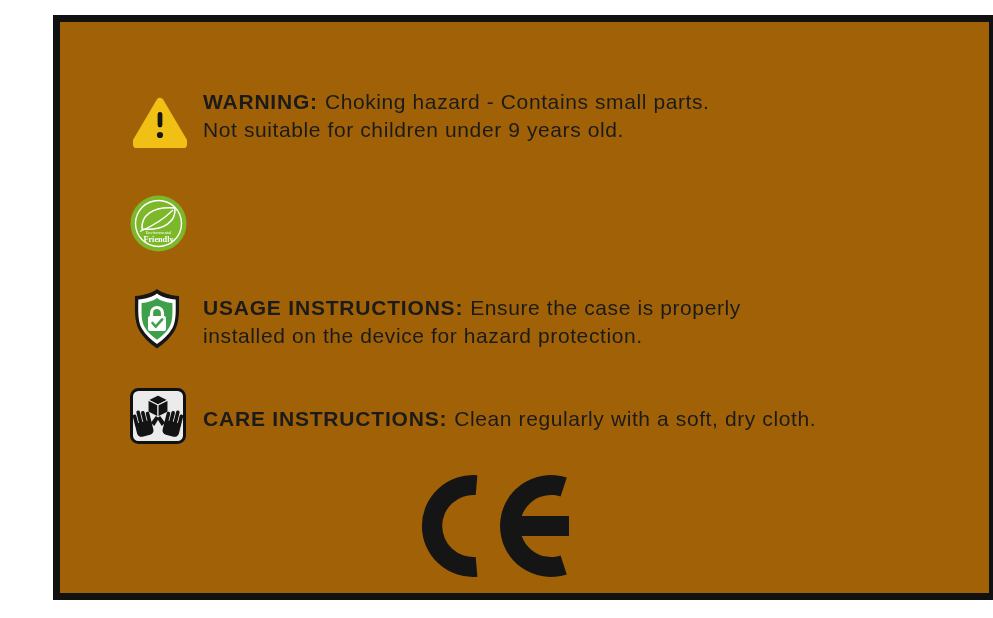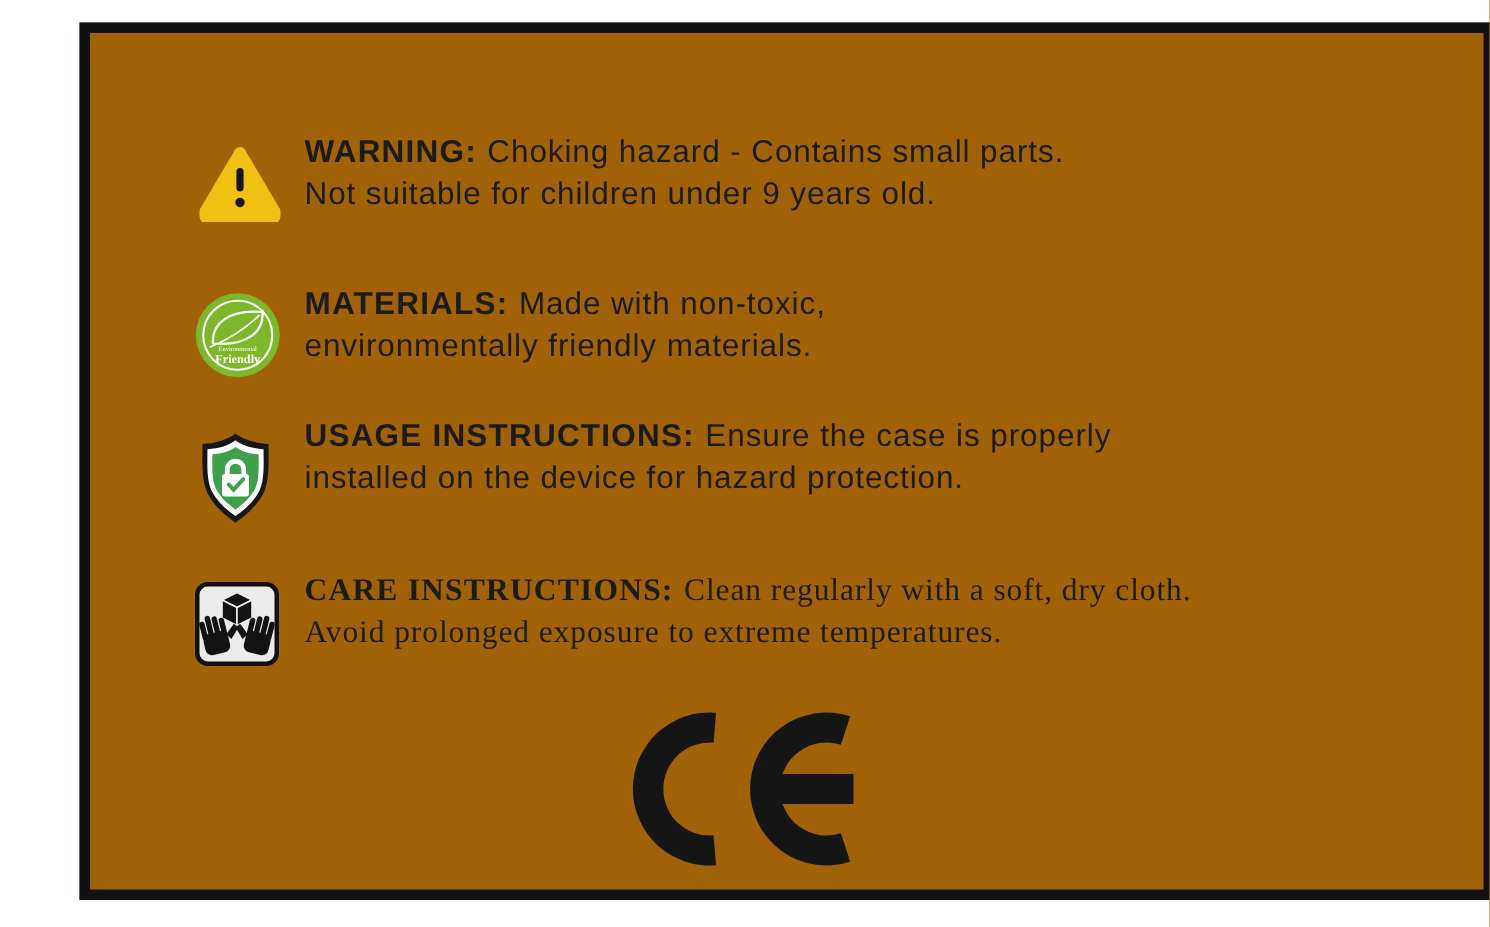--- a/index.html
+++ b/index.html
@@ -16,22 +16,22 @@
     position:absolute;left:143px;
     font-size:21px;line-height:28px;letter-spacing:0.6px;color:#1b1b1b;
   }
   .row-text .lbl{font-weight:bold;margin-right:7px;letter-spacing:0.8px;}
   .icon-1{left:73px;top:74px;width:54px;height:52px;}
   .icon-2{left:70px;top:173px;width:57px;height:57px;}
   .icon-3{left:71px;top:266px;width:52px;height:62px;}
   .icon-4{left:70px;top:366px;width:56px;height:56px;}
   .text-1{top:66px;}
   .text-2{top:167px;}
-  .text-3{top:255px;}
-  .text-4{top:357px;font-family:Liberation Serif, serif;}
+  .text-3{top:272px;}
+  .text-4{top:383px;}
   .ce{position:absolute;left:361px;top:452px;width:150px;height:104px;}
   svg{display:block;width:100%;height:100%;}
 </style>
 </head>
 <body>
 
 <div class="frame">
 
   <span class="row-icon icon-1">
     <svg viewBox="0 0 54 50" aria-hidden="true">
@@ -48,24 +48,20 @@
   <span class="row-icon icon-2">
     <svg viewBox="0 0 57 57" aria-hidden="true">
       <circle cx="28.5" cy="28.5" r="28" fill="#7CB829"></circle>
       <circle cx="28.5" cy="28.5" r="23" fill="none" stroke="#ffffff" stroke-width="1.4"></circle>
       <path d="M12 34 C11 21 22 11 45 13 C46 26 35 36 12 34 Z" fill="none" stroke="#ffffff" stroke-width="1.5"></path>
       <path d="M10 36.5 C18 33 32 26 43 15" fill="none" stroke="#ffffff" stroke-width="1.2"></path>
       <text x="28.5" y="39" font-size="4.3" fill="#ffffff" text-anchor="middle" font-family="Liberation Serif, serif">Environmental</text>
       <text x="28.5" y="47" font-size="8.2" font-weight="bold" fill="#ffffff" text-anchor="middle" font-family="Liberation Serif, serif">Friendly</text>
     </svg>
   </span>
-  <div class="row-text text-2">
-    <span class="lbl">MATERIALS:</span><span>Made with non-toxic,</span><br>
-    <span>environmentally friendly materials.</span>
-  </div>
 
   <span class="row-icon icon-3">
     <svg viewBox="0 0 52 62" aria-hidden="true">
       <path d="M26 1 C21 5 13 7.5 4 8 C4 20 3 33 8 42 C12.5 50 19 55.5 26 60.5 C33 55.5 39.5 50 44 42 C49 33 48 20 48 8 C39 7.5 31 5 26 1 Z" fill="#161616"></path>
       <path d="M26 1 C21 5 13 7.5 4 8 C4 20 3 33 8 42 C12.5 50 19 55.5 26 60.5 C33 55.5 39.5 50 44 42 C49 33 48 20 48 8 C39 7.5 31 5 26 1 Z" transform="translate(3.9 4.65) scale(0.85)" fill="#ffffff"></path>
       <path d="M26 1 C21 5 13 7.5 4 8 C4 20 3 33 8 42 C12.5 50 19 55.5 26 60.5 C33 55.5 39.5 50 44 42 C49 33 48 20 48 8 C39 7.5 31 5 26 1 Z" transform="translate(7.8 9.3) scale(0.7)" fill="#3FA04C"></path>
       <path d="M20.5 28.5 v-3.5 a5.5 5.5 0 0 1 11 0 v3.5" stroke="#ffffff" stroke-width="3.2" fill="none"></path>
       <rect x="17" y="28" width="18" height="15" rx="2" fill="#ffffff"></rect>
       <path d="M21.5 35 l3.2 3.6 l6.5 -7.2" stroke="#3FA04C" stroke-width="2.6" fill="none" stroke-linecap="round"></path>
     </svg>
@@ -98,21 +94,20 @@
           <rect x="15.8" y="22.5" width="3.6" height="15" rx="1.8"></rect>
           <rect x="20.2" y="24.5" width="3.6" height="13" rx="1.8"></rect>
           <rect x="7" y="33" width="16.8" height="14.5" rx="4.5"></rect>
           <polygon points="23,36 29.5,30.5 32,33.5 25.5,40"></polygon>
         </g>
       </g>
     </svg>
   </span>
   <div class="row-text text-4">
     <span class="lbl">CARE INSTRUCTIONS:</span><span>Clean regularly with a soft, dry cloth.</span><br>
-    <span>Avoid prolonged exposure to extreme temperatures.</span>
   </div>
 
   <div class="ce" role="img" aria-label="CE">
     <svg viewBox="0 0 150 104" aria-hidden="true">
       <g fill="#151515">
         <path d="M56.4 1.2 A51 51 0 1 0 56.4 102.8 L54.7 82.9 A31 31 0 1 1 54.7 21.1 Z"></path>
         <path d="M145.8 3.5 A51 51 0 1 0 145.8 100.5 L139.6 81.5 A31 31 0 1 1 139.6 22.5 Z"></path>
         <rect x="99" y="42" width="49" height="20"></rect>
       </g>
     </svg>

